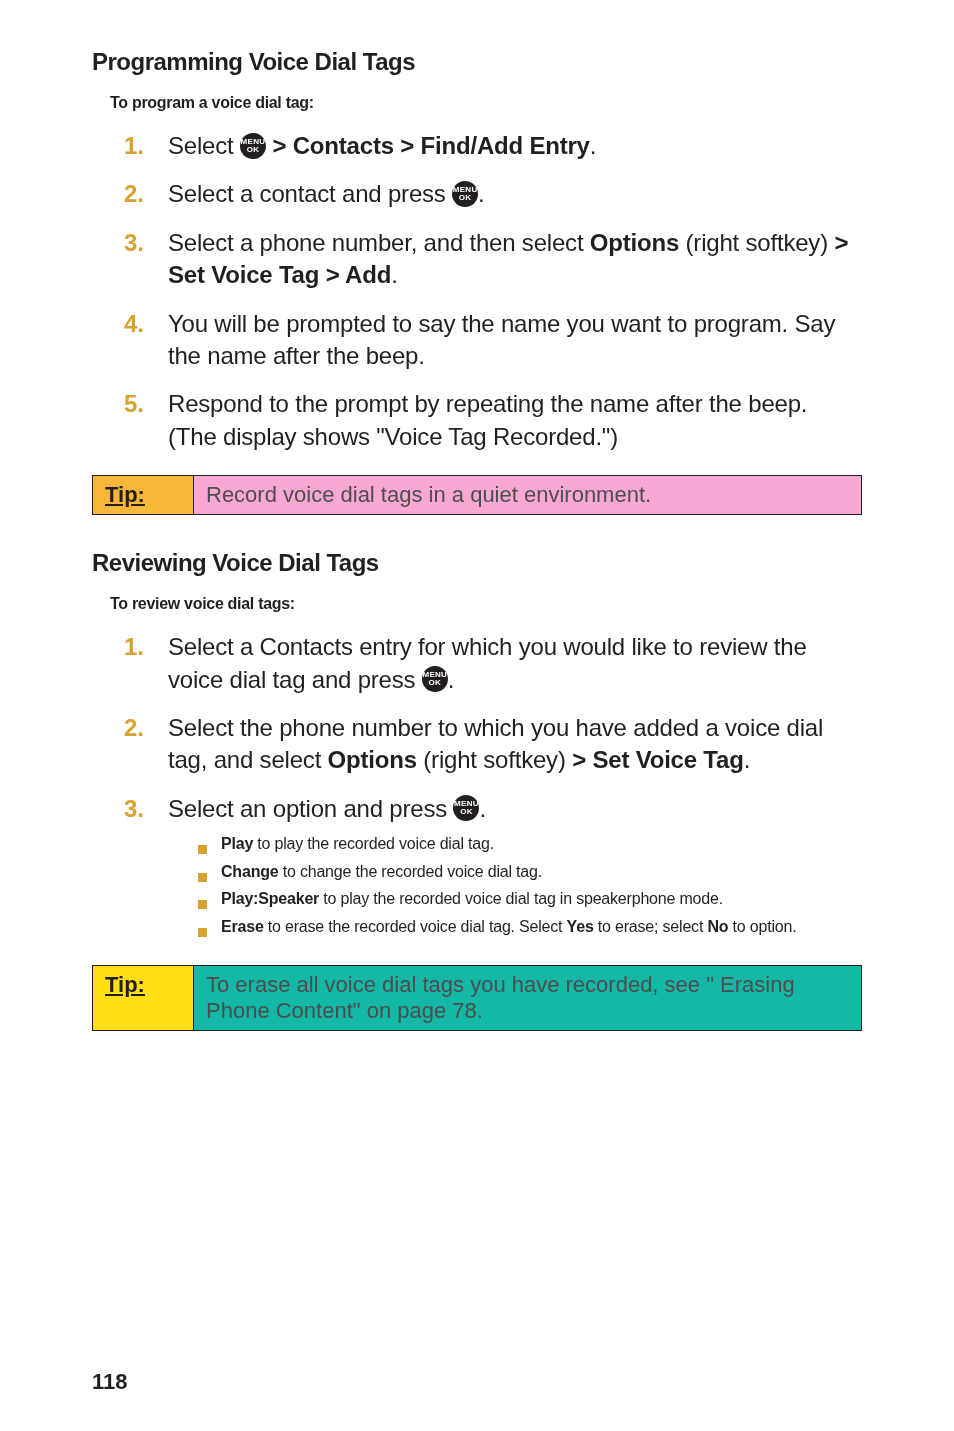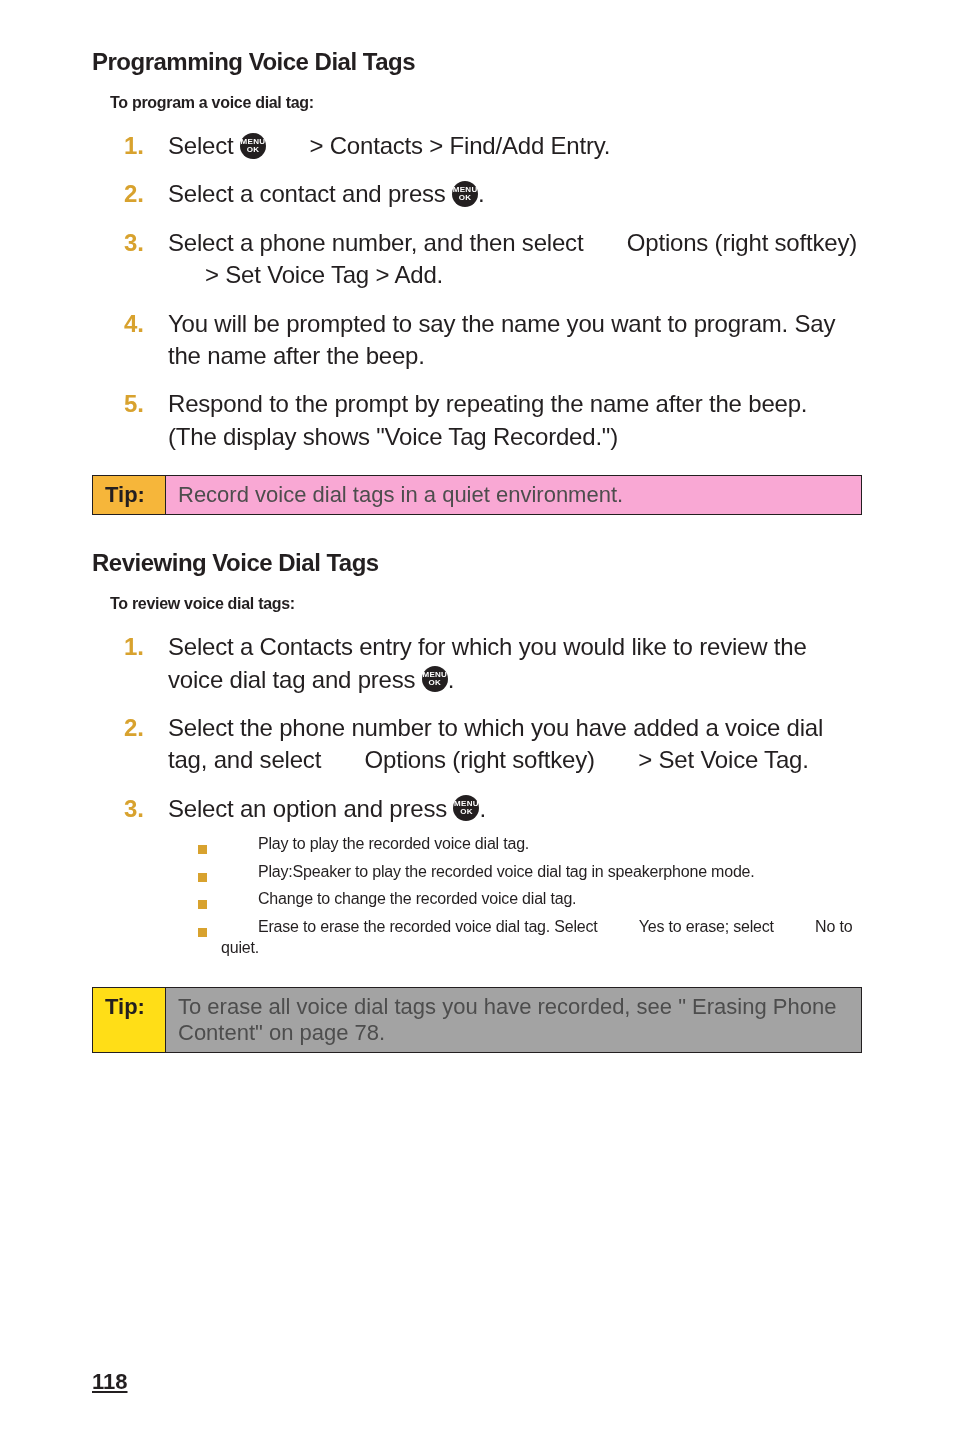--- a/index.html
+++ b/index.html
@@ -35,21 +35,21 @@
     margin-bottom:16px;
   }
   ol.steps > li .num {
     color:#d8a22e;
     font-weight:700;
     min-width:44px;
   }
   ol.steps > li .body {
     flex:1;
   }
-  .bold { font-weight:400;margin-left:37px; }
+  .bold { font-weight:700; }
   .menu-icon {
     display:inline-flex;
     width:26px;
     height:26px;
     border-radius:50%;
     background:#231f20;
     color:#fff;
     font-size:8px;
     font-weight:700;
     align-items:center;
@@ -66,27 +66,28 @@
 
   table.tip-box {
     border-collapse:collapse;
     width:100%;
     margin: 6px 0 34px 0;
     font-size:22px;
   }
   table.tip-box td { border:1px solid #231f20; padding:6px 12px; vertical-align:top; }
   table.tip-box td.label {
     font-weight:700;
-    width:73px;
+    width:101px;
     white-space:nowrap;
+    text-decoration:underline;
   }
   .tip-grey td.label { background:#f6b63a; }
   .tip-grey td.msg   { background:#f9a8d4; color:#4d4d4d; }
   .tip-yellow td.label { background:#ffde17; }
-  .tip-yellow td.msg   { background:#a3a3a3; color:#4d4d4d; }
+  .tip-yellow td.msg   { background:#14b8a6; color:#4d4d4d; }
 
   ul.bullets {
     list-style:none;
     margin-top:8px;
   }
   ul.bullets > li {
     display:flex;
     font-size:16px;
     line-height:1.35;
     margin-bottom:6px;
@@ -103,21 +104,20 @@
   ul.bullets > li .body { flex:1; }
 
   .footer {
     position:absolute;
     bottom:36px;
     left:92px;
     font-size:22px;
     font-weight:700;
     display:flex;
     align-items:baseline;
-    text-decoration:underline;
   }
   .footer .pg { margin-right:38px; }
   .step-text { letter-spacing:-0.2px; }
 </style>
 </head>
 <body>
 
 <h2 class="section-heading">Programming Voice Dial Tags</h2>
 <p class="lead">To program a voice dial tag:</p>
 
@@ -177,27 +177,27 @@
   </li>
   <li>
     <span class="num">3.</span>
     <span class="body step-text">
       <span>Select an option and press </span><span class="menu-icon"></span><span>.</span>
       <ul class="bullets">
         <li>
             <span class="body"><span class="bold">Play</span><span> to play the recorded voice dial tag.</span></span>
           </li>
         <li>
+            <span class="body"><span class="bold">Change</span><span> to change the recorded voice dial tag.</span></span>
+          </li>
+        <li>
             <span class="body"><span class="bold">Play:Speaker</span><span> to play the recorded voice dial tag in speakerphone mode.</span></span>
           </li>
         <li>
-            <span class="body"><span class="bold">Change</span><span> to change the recorded voice dial tag.</span></span>
-          </li>
-        <li>
-            <span class="body"><span class="bold">Erase</span><span> to erase the recorded voice dial tag. Select </span><span class="bold">Yes</span><span> to erase; select </span><span class="bold">No</span><span> to quiet.</span></span>
+            <span class="body"><span class="bold">Erase</span><span> to erase the recorded voice dial tag. Select </span><span class="bold">Yes</span><span> to erase; select </span><span class="bold">No</span><span> to option.</span></span>
           </li>
       </ul>
     </span>
   </li>
 </ol>
 
 <table class="tip-box tip-yellow">
   <tbody>
       <tr>
     <td class="label">Tip:</td>

